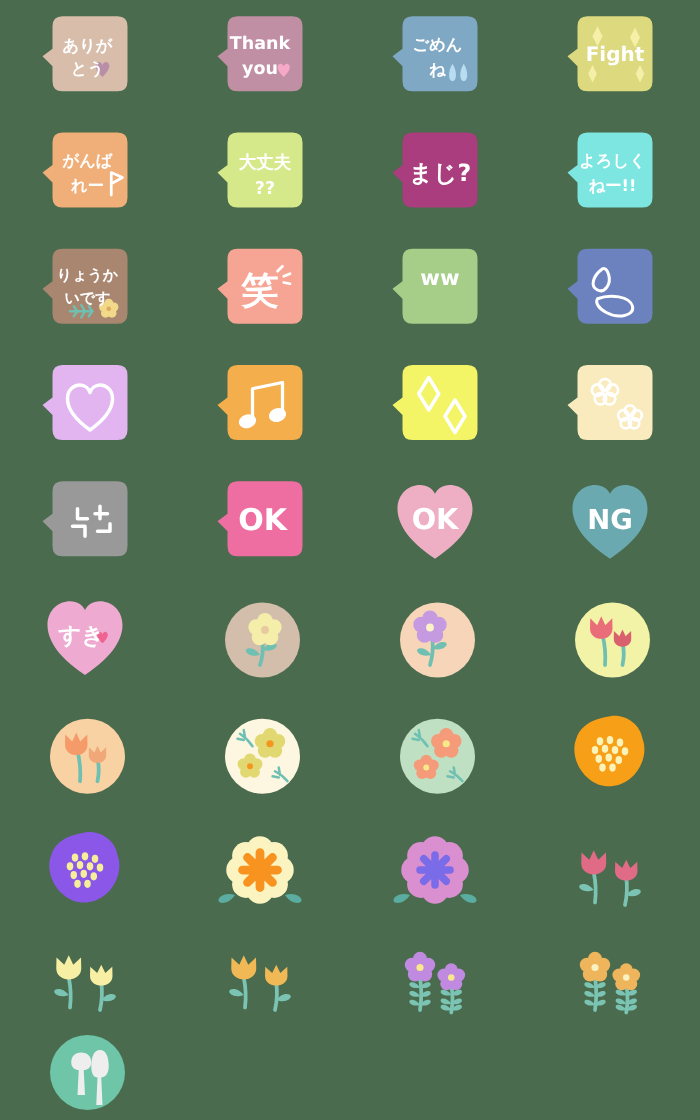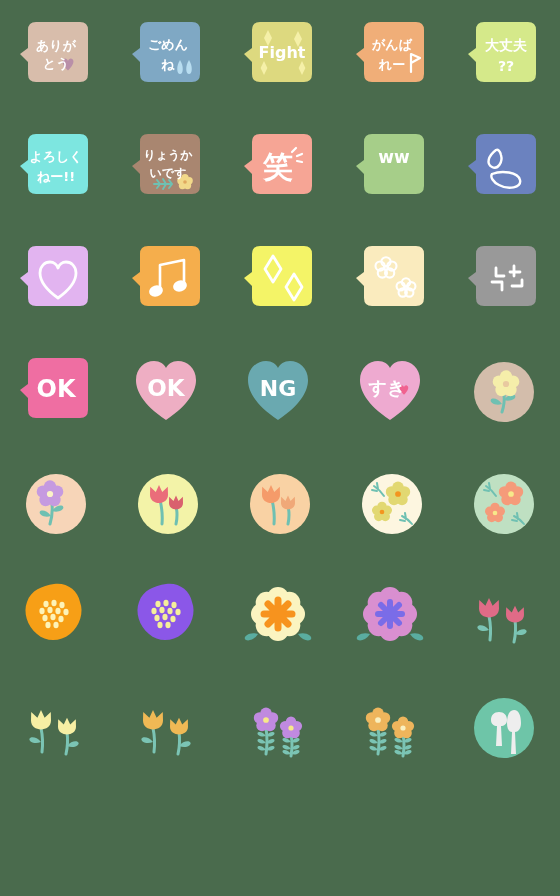--- a/index.html
+++ b/index.html
@@ -5,21 +5,21 @@
   * { box-sizing: border-box; margin: 0; padding: 0; }
   html, body {
     width: 560px; height: 896px;
     background: #4a6b4d;
     font-family: "Liberation Sans", sans-serif;
     overflow: hidden;
   }
   #grid {
     width: 560px; height: 896px;
     display: grid;
-    grid-template-columns: repeat(5, 1fr);
+    grid-template-columns: repeat(4, 1fr);
     grid-template-rows: repeat(8, 1fr);
   }
   .cell {
     display: flex; align-items: center; justify-content: center;
     position: relative;
   }
   .sticker { position: relative; width: 76px; height: 76px;
              display: flex; align-items: center; justify-content: center; }
   svg { display: block; overflow: visible; }
 </style>
@@ -36,20 +36,33 @@
    C50.72,41.12 52.7,39.68 54.5,41.3
    C56.48,43.1 55.58,47.15 50,52.55 Z" fill="#b98fa8"></path>
           <text x="38" y="32" font-size="13" fill="#ffffff" text-anchor="middle" font-family="&quot;DejaVu Sans&quot;, sans-serif" font-weight="700">ありが</text>
           <text x="38" y="50" font-size="13" fill="#ffffff" text-anchor="middle" font-family="&quot;DejaVu Sans&quot;, sans-serif" font-weight="700">とう</text>
         </svg>
       </div>
     </div>
     <div class="cell">
       <div class="sticker">
         <svg width="76" height="76" viewBox="0 0 76 76">
+          <path d="M18,4 H62 Q70,4 70,12 V56 Q70,64 62,64 H18 Q10,64 10,56 V44 L2,36 L10,30 V12 Q10,4 18,4 Z" fill="#c08fa3"></path>
+          <path d="M55,52.6 C50.04,47.8 49.24,44.2 51,42.6
+   C52.6,41.16 54.36,42.44 55,44.04
+   C55.64,42.44 57.4,41.16 59,42.6
+   C60.76,44.2 59.96,47.8 55,52.6 Z" fill="#f5a8c8"></path>
+          <text x="36" y="30" font-size="14" fill="#ffffff" text-anchor="middle" font-family="&quot;DejaVu Sans&quot;, sans-serif" font-weight="700">Thank</text>
+          <text x="36" y="50" font-size="14" fill="#ffffff" text-anchor="middle" font-family="&quot;DejaVu Sans&quot;, sans-serif" font-weight="700">you</text>
+        </svg>
+      </div>
+    </div>
+    <div class="cell">
+      <div class="sticker">
+        <svg width="76" height="76" viewBox="0 0 76 76">
           <path d="M18,4 H62 Q70,4 70,12 V56 Q70,64 62,64 H18 Q10,64 10,56 V44 L2,36 L10,30 V12 Q10,4 18,4 Z" fill="#7fa8c4"></path>
           <path d="M50,42 C46,48.3 46.6,56 50,56
    C53.4,56 54,48.3 50,42 Z" fill="#b8ddf0"></path>
           <path d="M59,42 C55,48.3 55.6,56 59,56
    C62.4,56 63,48.3 59,42 Z" fill="#b8ddf0"></path>
           <text x="38" y="31" font-size="13" fill="#ffffff" text-anchor="middle" font-family="&quot;DejaVu Sans&quot;, sans-serif" font-weight="700">ごめん</text>
           <text x="38" y="51" font-size="13" fill="#ffffff" text-anchor="middle" font-family="&quot;DejaVu Sans&quot;, sans-serif" font-weight="700">ね</text>
         </svg>
       </div>
     </div>
@@ -74,20 +87,28 @@
           <text x="38" y="51" font-size="13" fill="#ffffff" text-anchor="middle" font-family="&quot;DejaVu Sans&quot;, sans-serif" font-weight="700">れー</text>
         </svg>
       </div>
     </div>
     <div class="cell">
       <div class="sticker">
         <svg width="76" height="76" viewBox="0 0 76 76">
           <path d="M18,4 H62 Q70,4 70,12 V56 Q70,64 62,64 H18 Q10,64 10,56 V44 L2,36 L10,30 V12 Q10,4 18,4 Z" fill="#d5e98a"></path>
           <text x="40" y="32" font-size="14" fill="#ffffff" text-anchor="middle" font-family="&quot;DejaVu Sans&quot;, sans-serif" font-weight="700">大丈夫</text>
           <text x="40" y="53" font-size="14" fill="#ffffff" text-anchor="middle" font-family="&quot;DejaVu Sans&quot;, sans-serif" font-weight="700">??</text>
+        </svg>
+      </div>
+    </div>
+    <div class="cell">
+      <div class="sticker">
+        <svg width="76" height="76" viewBox="0 0 76 76">
+          <path d="M18,4 H62 Q70,4 70,12 V56 Q70,64 62,64 H18 Q10,64 10,56 V44 L2,36 L10,30 V12 Q10,4 18,4 Z" fill="#a93d7e"></path>
+          <text x="40" y="43" font-size="19" fill="#ffffff" text-anchor="middle" font-family="&quot;DejaVu Sans&quot;, sans-serif" font-weight="700">まじ?</text>
         </svg>
       </div>
     </div>
     <div class="cell">
       <div class="sticker">
         <svg width="76" height="76" viewBox="0 0 76 76">
           <path d="M18,4 H62 Q70,4 70,12 V56 Q70,64 62,64 H18 Q10,64 10,56 V44 L2,36 L10,30 V12 Q10,4 18,4 Z" fill="#7de6e0"></path>
           <text x="38" y="31" font-size="13" fill="#ffffff" text-anchor="middle" font-family="&quot;DejaVu Sans&quot;, sans-serif" font-weight="700">よろしく</text>
           <text x="38" y="51" font-size="13" fill="#ffffff" text-anchor="middle" font-family="&quot;DejaVu Sans&quot;, sans-serif" font-weight="700">ねー!!</text>
         </svg>

